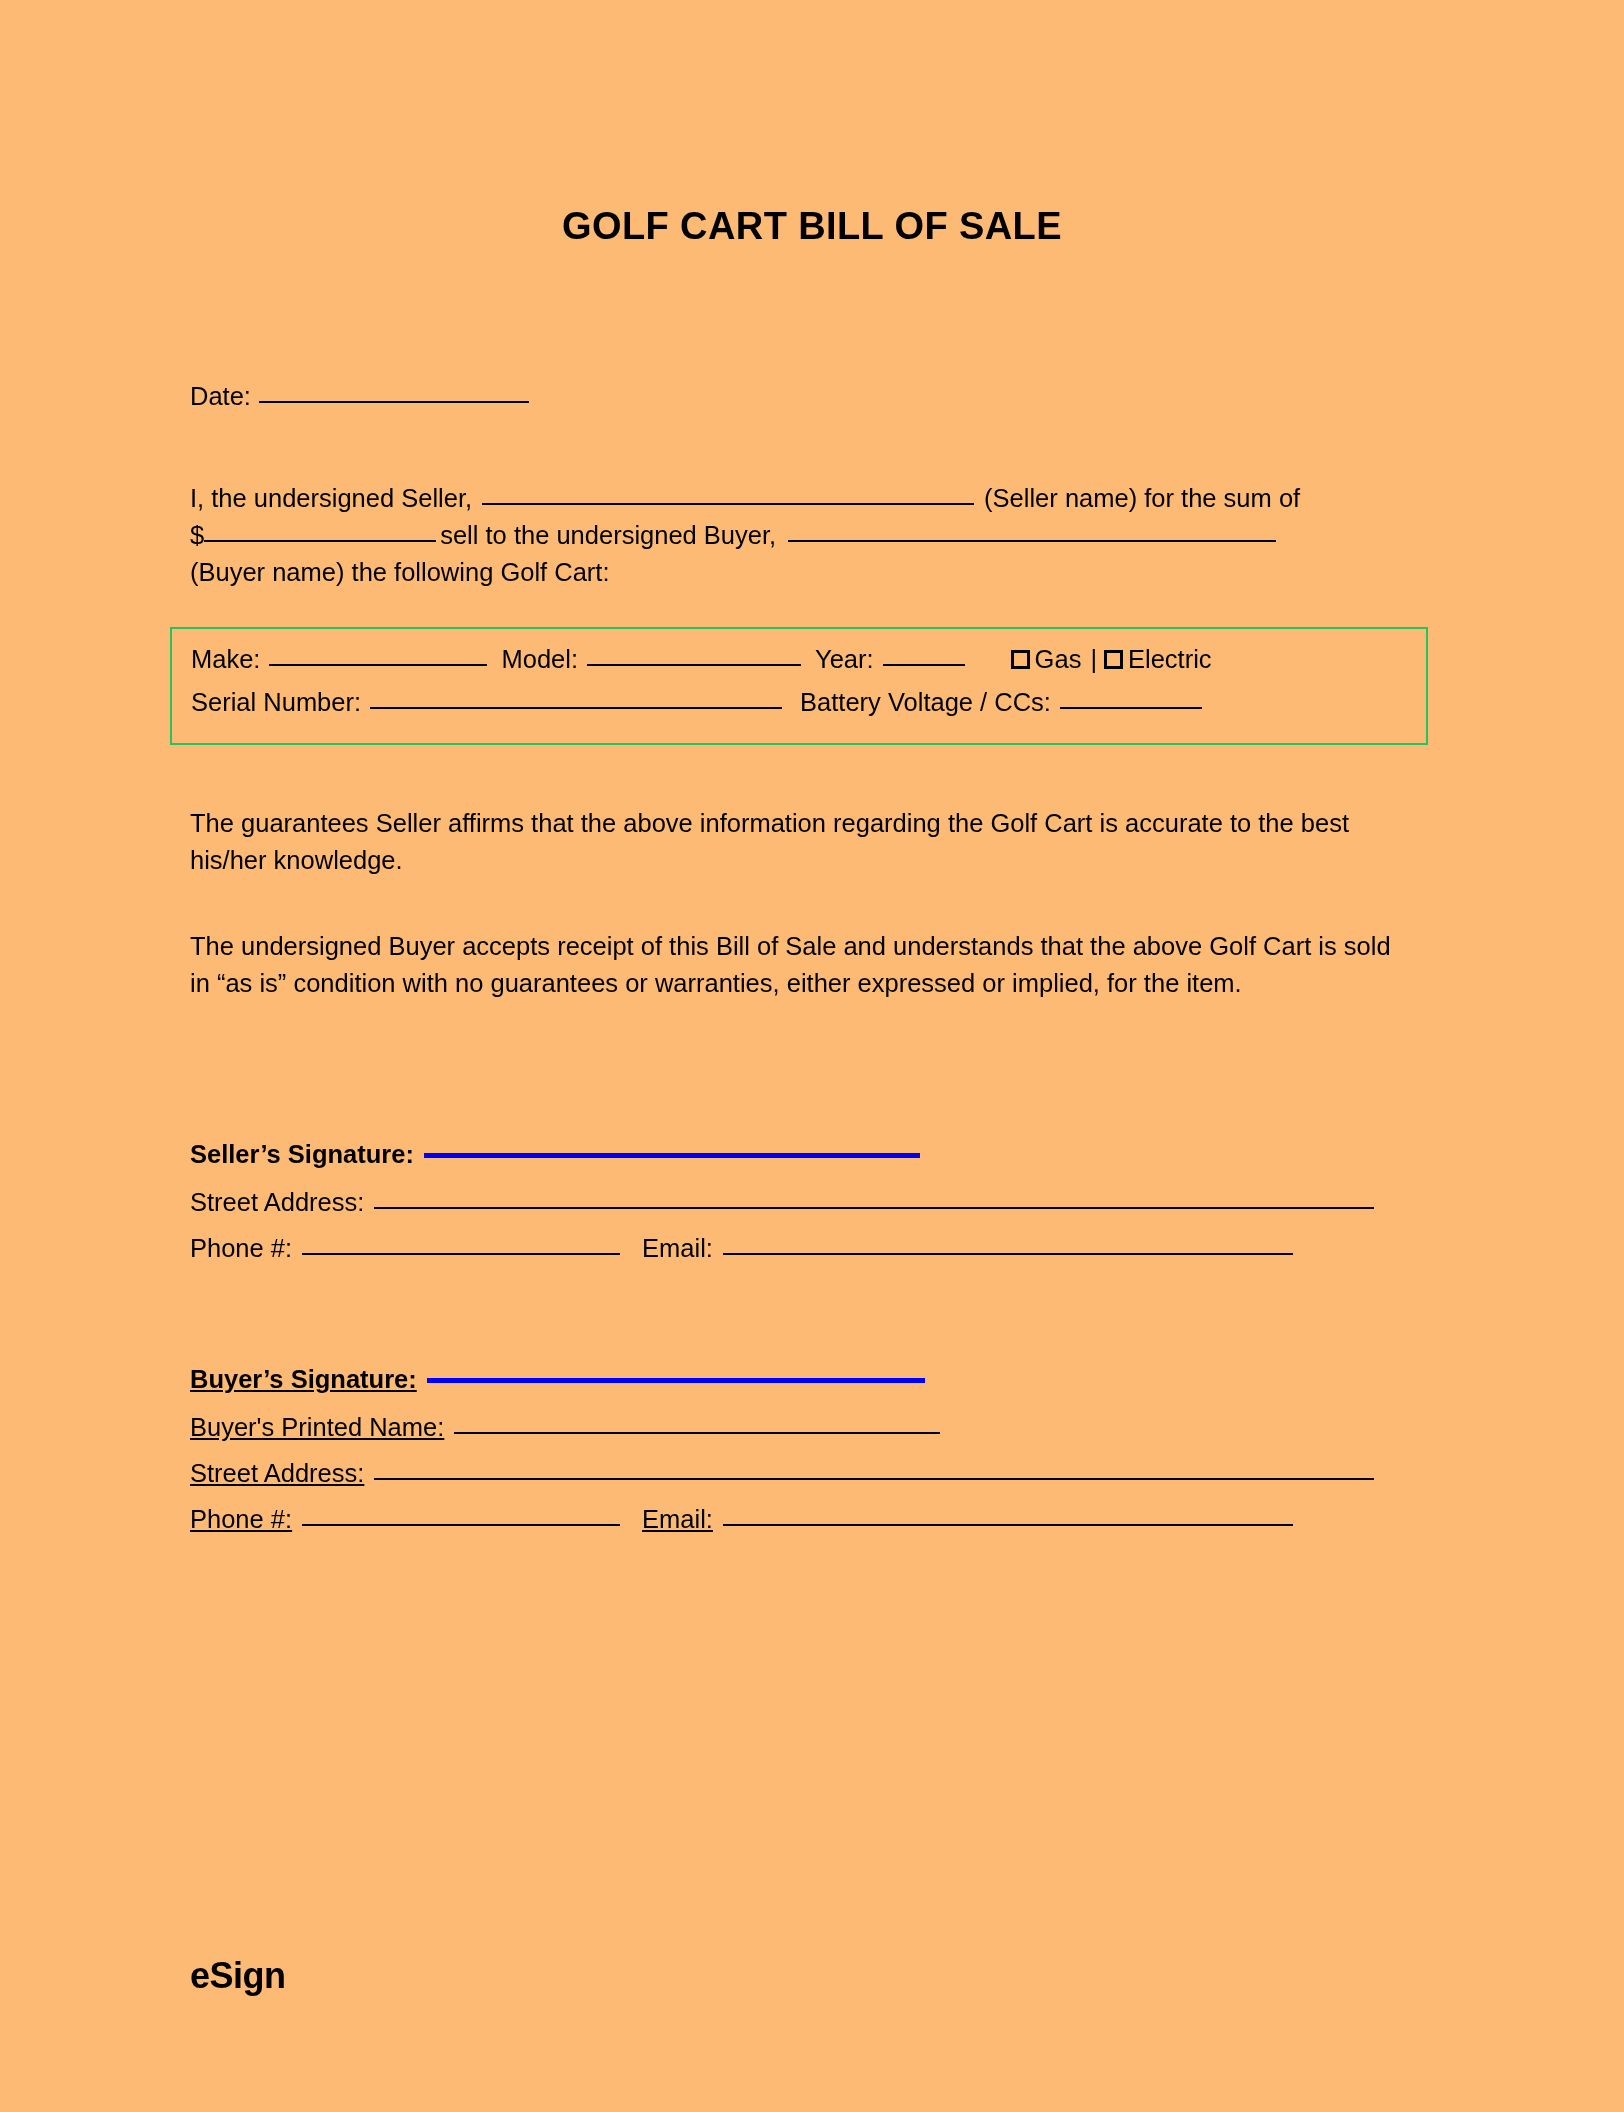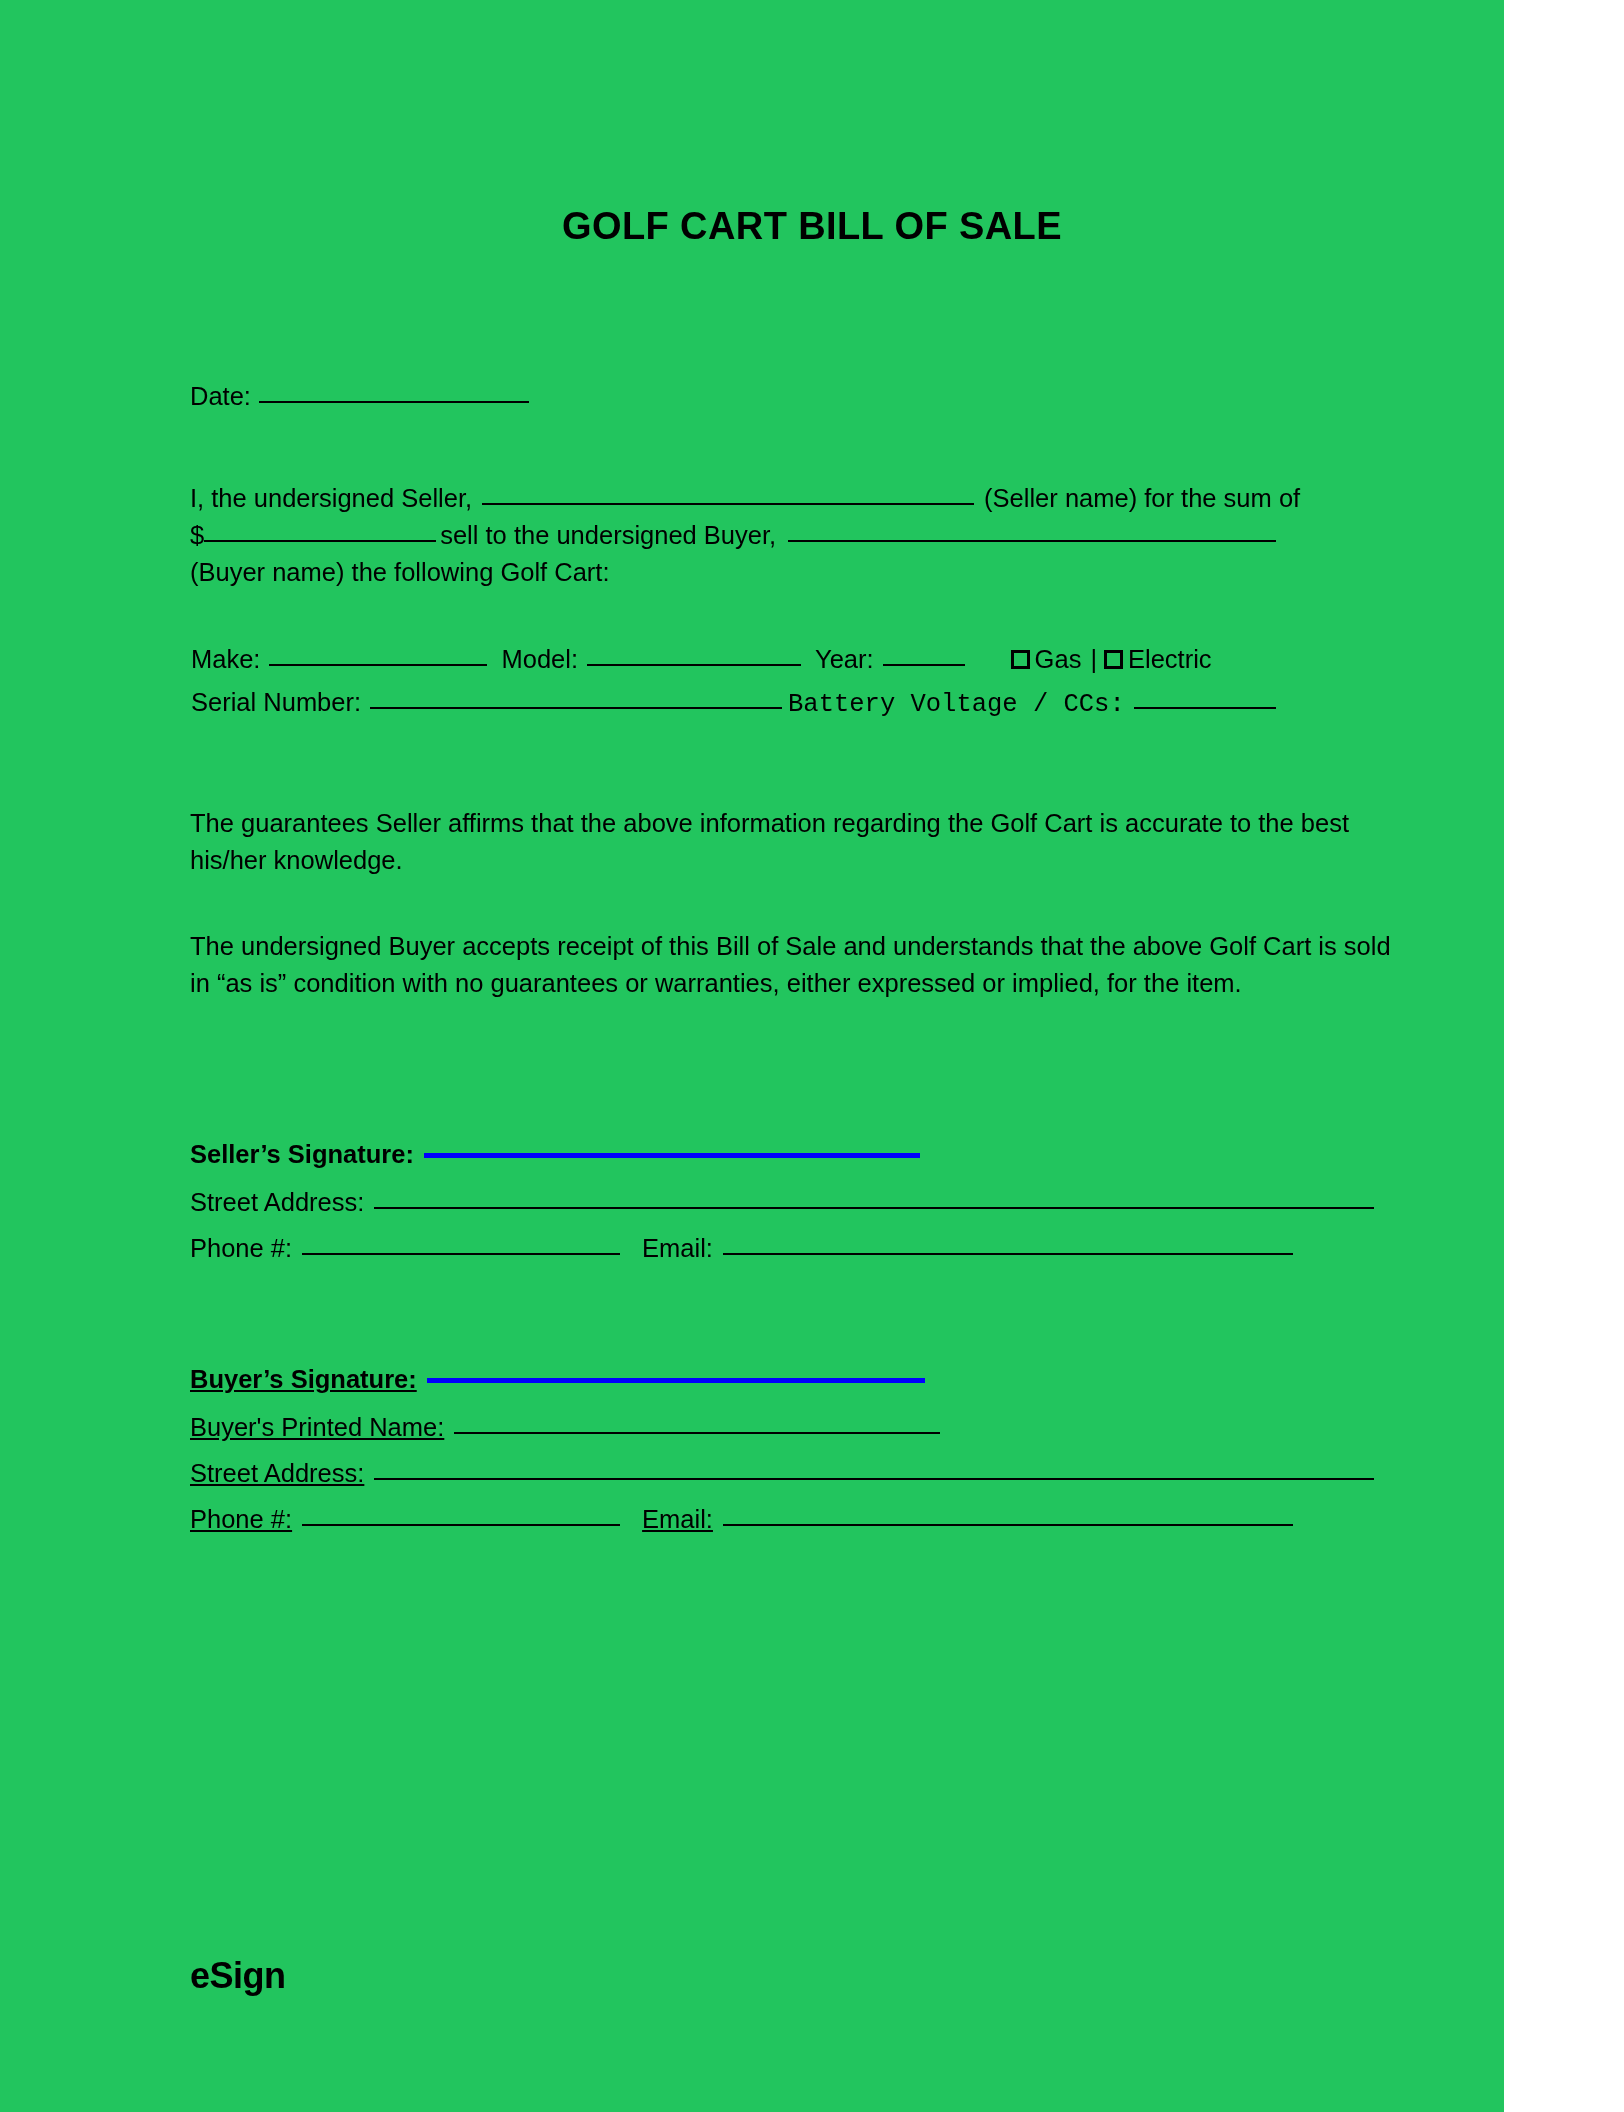--- a/index.html
+++ b/index.html
@@ -12,23 +12,23 @@
     height: 2112px;
     position: relative;
     font-family: "Liberation Sans", sans-serif;
     color: #000000;
     overflow: hidden;
   }
 
   .page {
     position: absolute;
     left: 0; top: 0;
-    width: 1504px;
+    width: 1624px;
     height: 2112px;
-    background: #22c55e;
+    background: #fdba74;
   }
 
   
   .doc-title {
     position: absolute;
     left: 0;
     top: 205px;
     width: 1624px;
     text-align: center;
     font-size: 38px;
@@ -161,21 +161,21 @@
     </span>
   </div>
 
   <div class="vehicle-box">
 
     <div class="vehicle-row" id="vehicle-row-1">
       <span>Make:</span><span class="rule" style="width:218px; margin-left:9px;"></span><span style="margin-left:14px;">Model:</span><span class="rule" style="width:214px; margin-left:9px;"></span><span style="margin-left:14px;">Year:</span><span class="rule" style="width:82px; margin-left:9px;"></span><span class="checkbox-glyph" style="margin-left:46px;"></span><span>Gas</span><span class="sep-pipe">|</span><span class="checkbox-glyph"></span><span>Electric</span>
     </div>
 
     <div class="vehicle-row" id="vehicle-row-2">
-      <span>Serial Number:</span><span class="rule" style="width:412px; margin-left:9px;"></span><span style="margin-left:6px;font-family:Liberation Mono, monospace;">Battery Voltage / CCs:</span><span class="rule" style="width:142px; margin-left:9px;"></span>
+      <span>Serial Number:</span><span class="rule" style="width:412px; margin-left:9px;"></span><span style="margin-left:18px;">Battery Voltage / CCs:</span><span class="rule" style="width:142px; margin-left:9px;"></span>
     </div>
 
   </div>
 
   <div class="content para" id="affirm-para">The guarantees Seller affirms that the above information regarding the Golf Cart is accurate to the best his/her knowledge.</div>
 
   <div class="content para" id="accept-para">The undersigned Buyer accepts receipt of this Bill of Sale and understands that the above Golf Cart is sold in “as is” condition with no guarantees or warranties, either expressed or implied, for the item.</div>
 
   <div class="content sig-block" id="seller-block">
 

